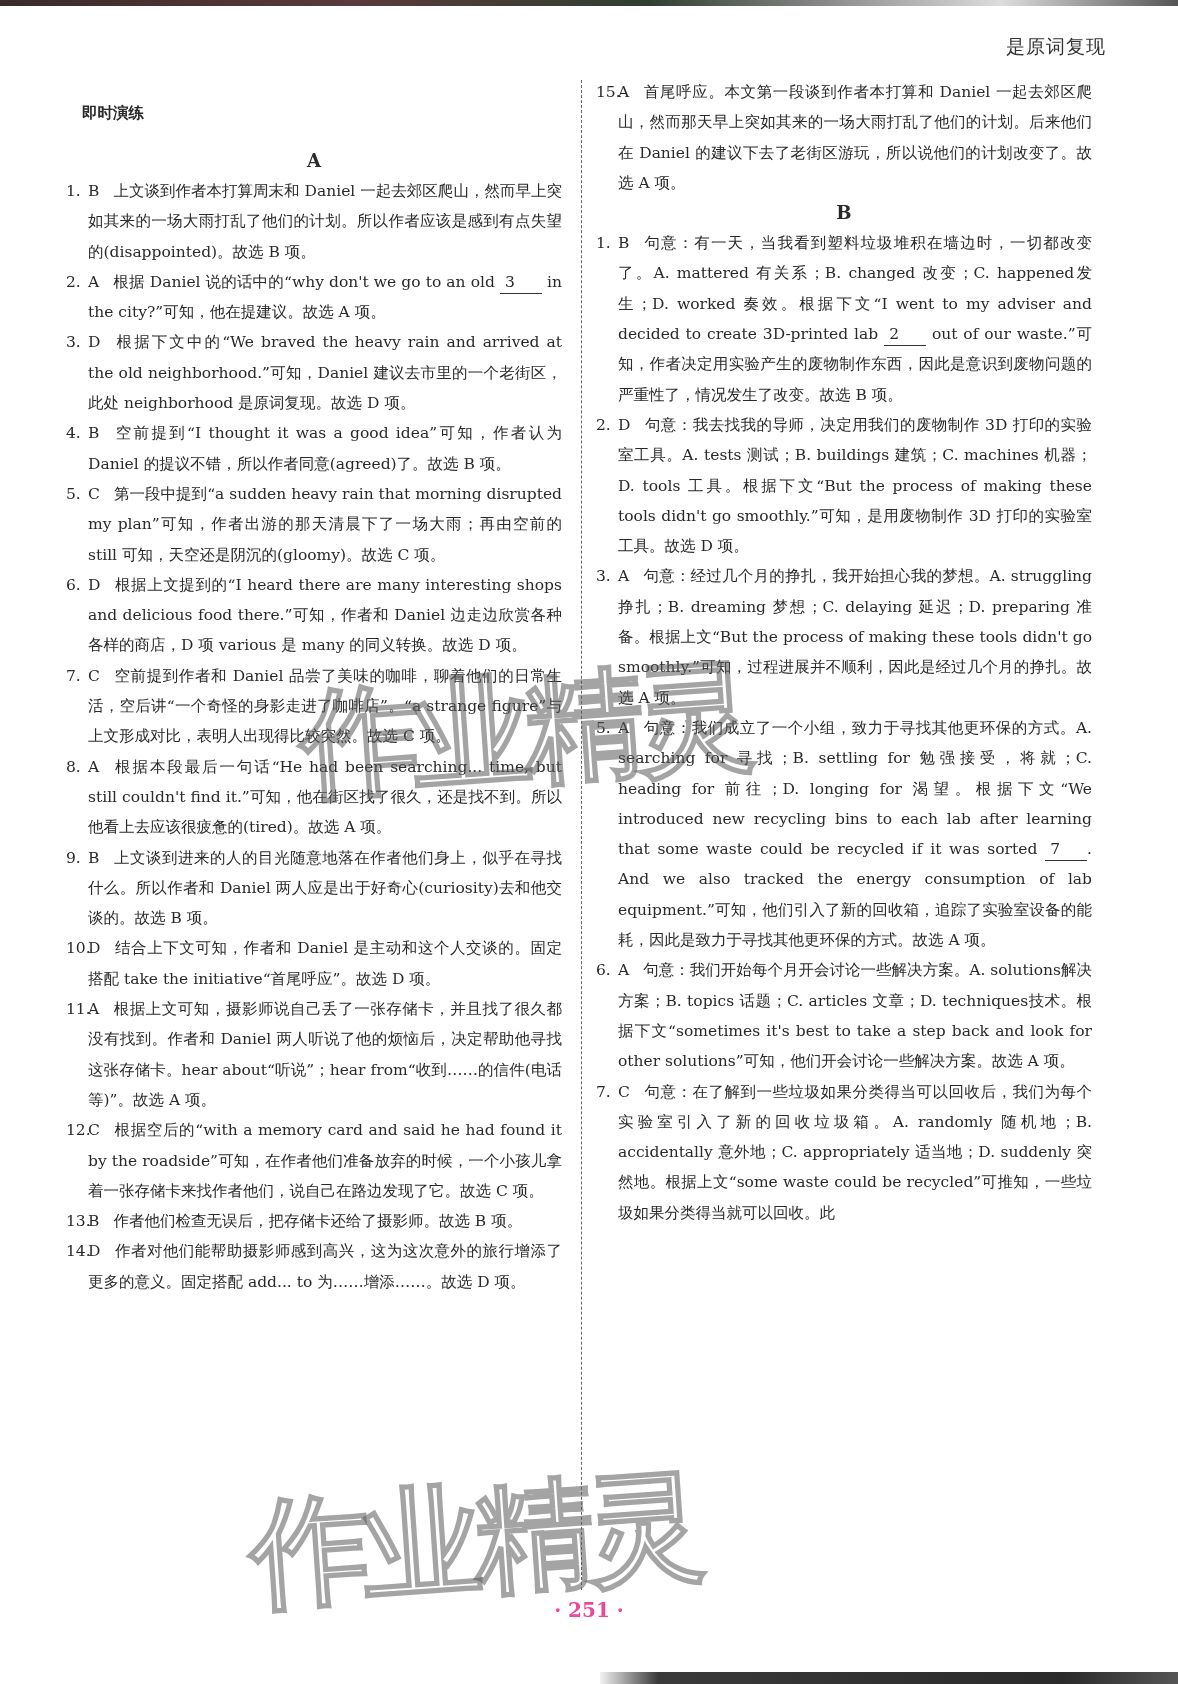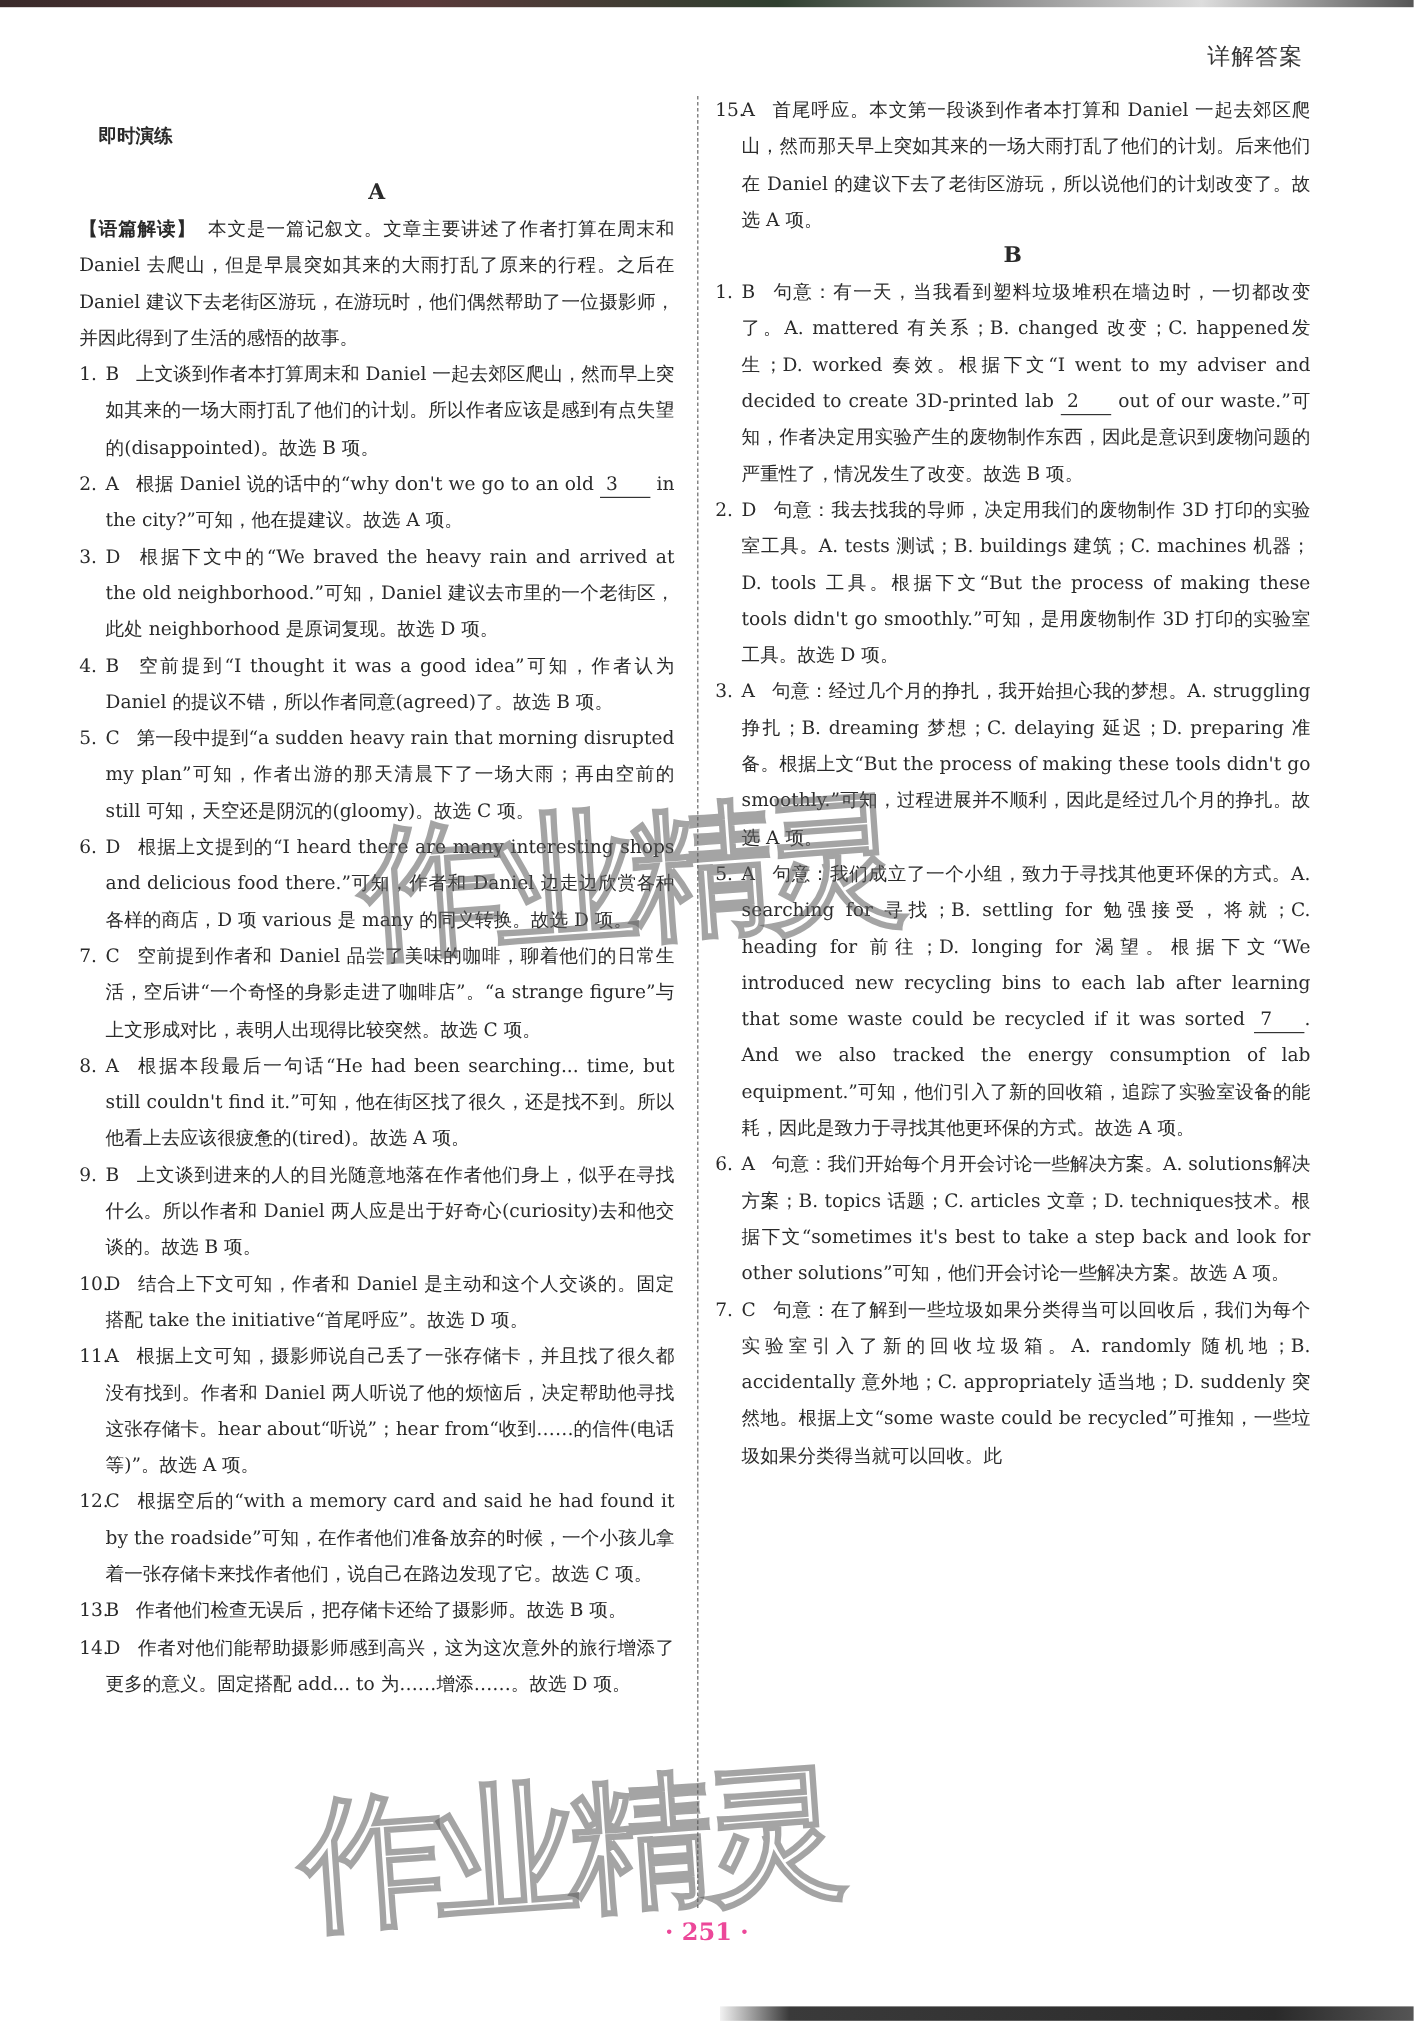--- a/index.html
+++ b/index.html
@@ -48,28 +48,27 @@
       -webkit-text-stroke: 1.5px rgba(90,90,90,0.55); font-weight: bold; pointer-events: none; letter-spacing: -8px;
     }
     .wm1 { left: 300px; top: 650px; transform: rotate(-4deg); }
     .wm2 { left: 250px; top: 1460px; transform: rotate(-4deg); }
   </style>
 </head>
 <body>
 
 <div class="top-strip"></div>
 
-<div class="header-title">详解答案</div>
+<div class="header-title">是原词复现</div>
 
 <div class="divider"></div>
 
 <div class="col col-left">
   <h2 class="section-title">即时演练</h2>
   <h3 class="part-letter">A</h3>
-  <p><span class="tag">【语篇解读】</span><span>本文是一篇记叙文。文章主要讲述了作者打算在周末和 Daniel 去爬山，但是早晨突如其来的大雨打乱了原来的行程。之后在 Daniel 建议下去老街区游玩，在游玩时，他们偶然帮助了一位摄影师，并因此得到了生活的感悟的故事。</span></p>
 
   <p class="item"><span class="num">1.</span><span class="ans">B</span><span>上文谈到作者本打算周末和 Daniel 一起去郊区爬山，然而早上突如其来的一场大雨打乱了他们的计划。所以作者应该是感到有点失望的(disappointed)。故选 B 项。</span></p>
   <p class="item"><span class="num">2.</span><span class="ans">A</span><span>根据 Daniel 说的话中的“why don't we go to an old </span><span class="blank">3</span><span> in the city?”可知，他在提建议。故选 A 项。</span></p>
   <p class="item"><span class="num">3.</span><span class="ans">D</span><span>根据下文中的“We braved the heavy rain and arrived at the old neighborhood.”可知，Daniel 建议去市里的一个老街区，此处 neighborhood 是原词复现。故选 D 项。</span></p>
   <p class="item"><span class="num">4.</span><span class="ans">B</span><span>空前提到“I thought it was a good idea”可知，作者认为 Daniel 的提议不错，所以作者同意(agreed)了。故选 B 项。</span></p>
   <p class="item"><span class="num">5.</span><span class="ans">C</span><span>第一段中提到“a sudden heavy rain that morning disrupted my plan”可知，作者出游的那天清晨下了一场大雨；再由空前的 still 可知，天空还是阴沉的(gloomy)。故选 C 项。</span></p>
   <p class="item"><span class="num">6.</span><span class="ans">D</span><span>根据上文提到的“I heard there are many interesting shops and delicious food there.”可知，作者和 Daniel 边走边欣赏各种各样的商店，D 项 various 是 many 的同义转换。故选 D 项。</span></p>
   <p class="item"><span class="num">7.</span><span class="ans">C</span><span>空前提到作者和 Daniel 品尝了美味的咖啡，聊着他们的日常生活，空后讲“一个奇怪的身影走进了咖啡店”。“a strange figure”与上文形成对比，表明人出现得比较突然。故选 C 项。</span></p>
   <p class="item"><span class="num">8.</span><span class="ans">A</span><span>根据本段最后一句话“He had been searching... time, but still couldn't find it.”可知，他在街区找了很久，还是找不到。所以他看上去应该很疲惫的(tired)。故选 A 项。</span></p>
   <p class="item"><span class="num">9.</span><span class="ans">B</span><span>上文谈到进来的人的目光随意地落在作者他们身上，似乎在寻找什么。所以作者和 Daniel 两人应是出于好奇心(curiosity)去和他交谈的。故选 B 项。</span></p>

